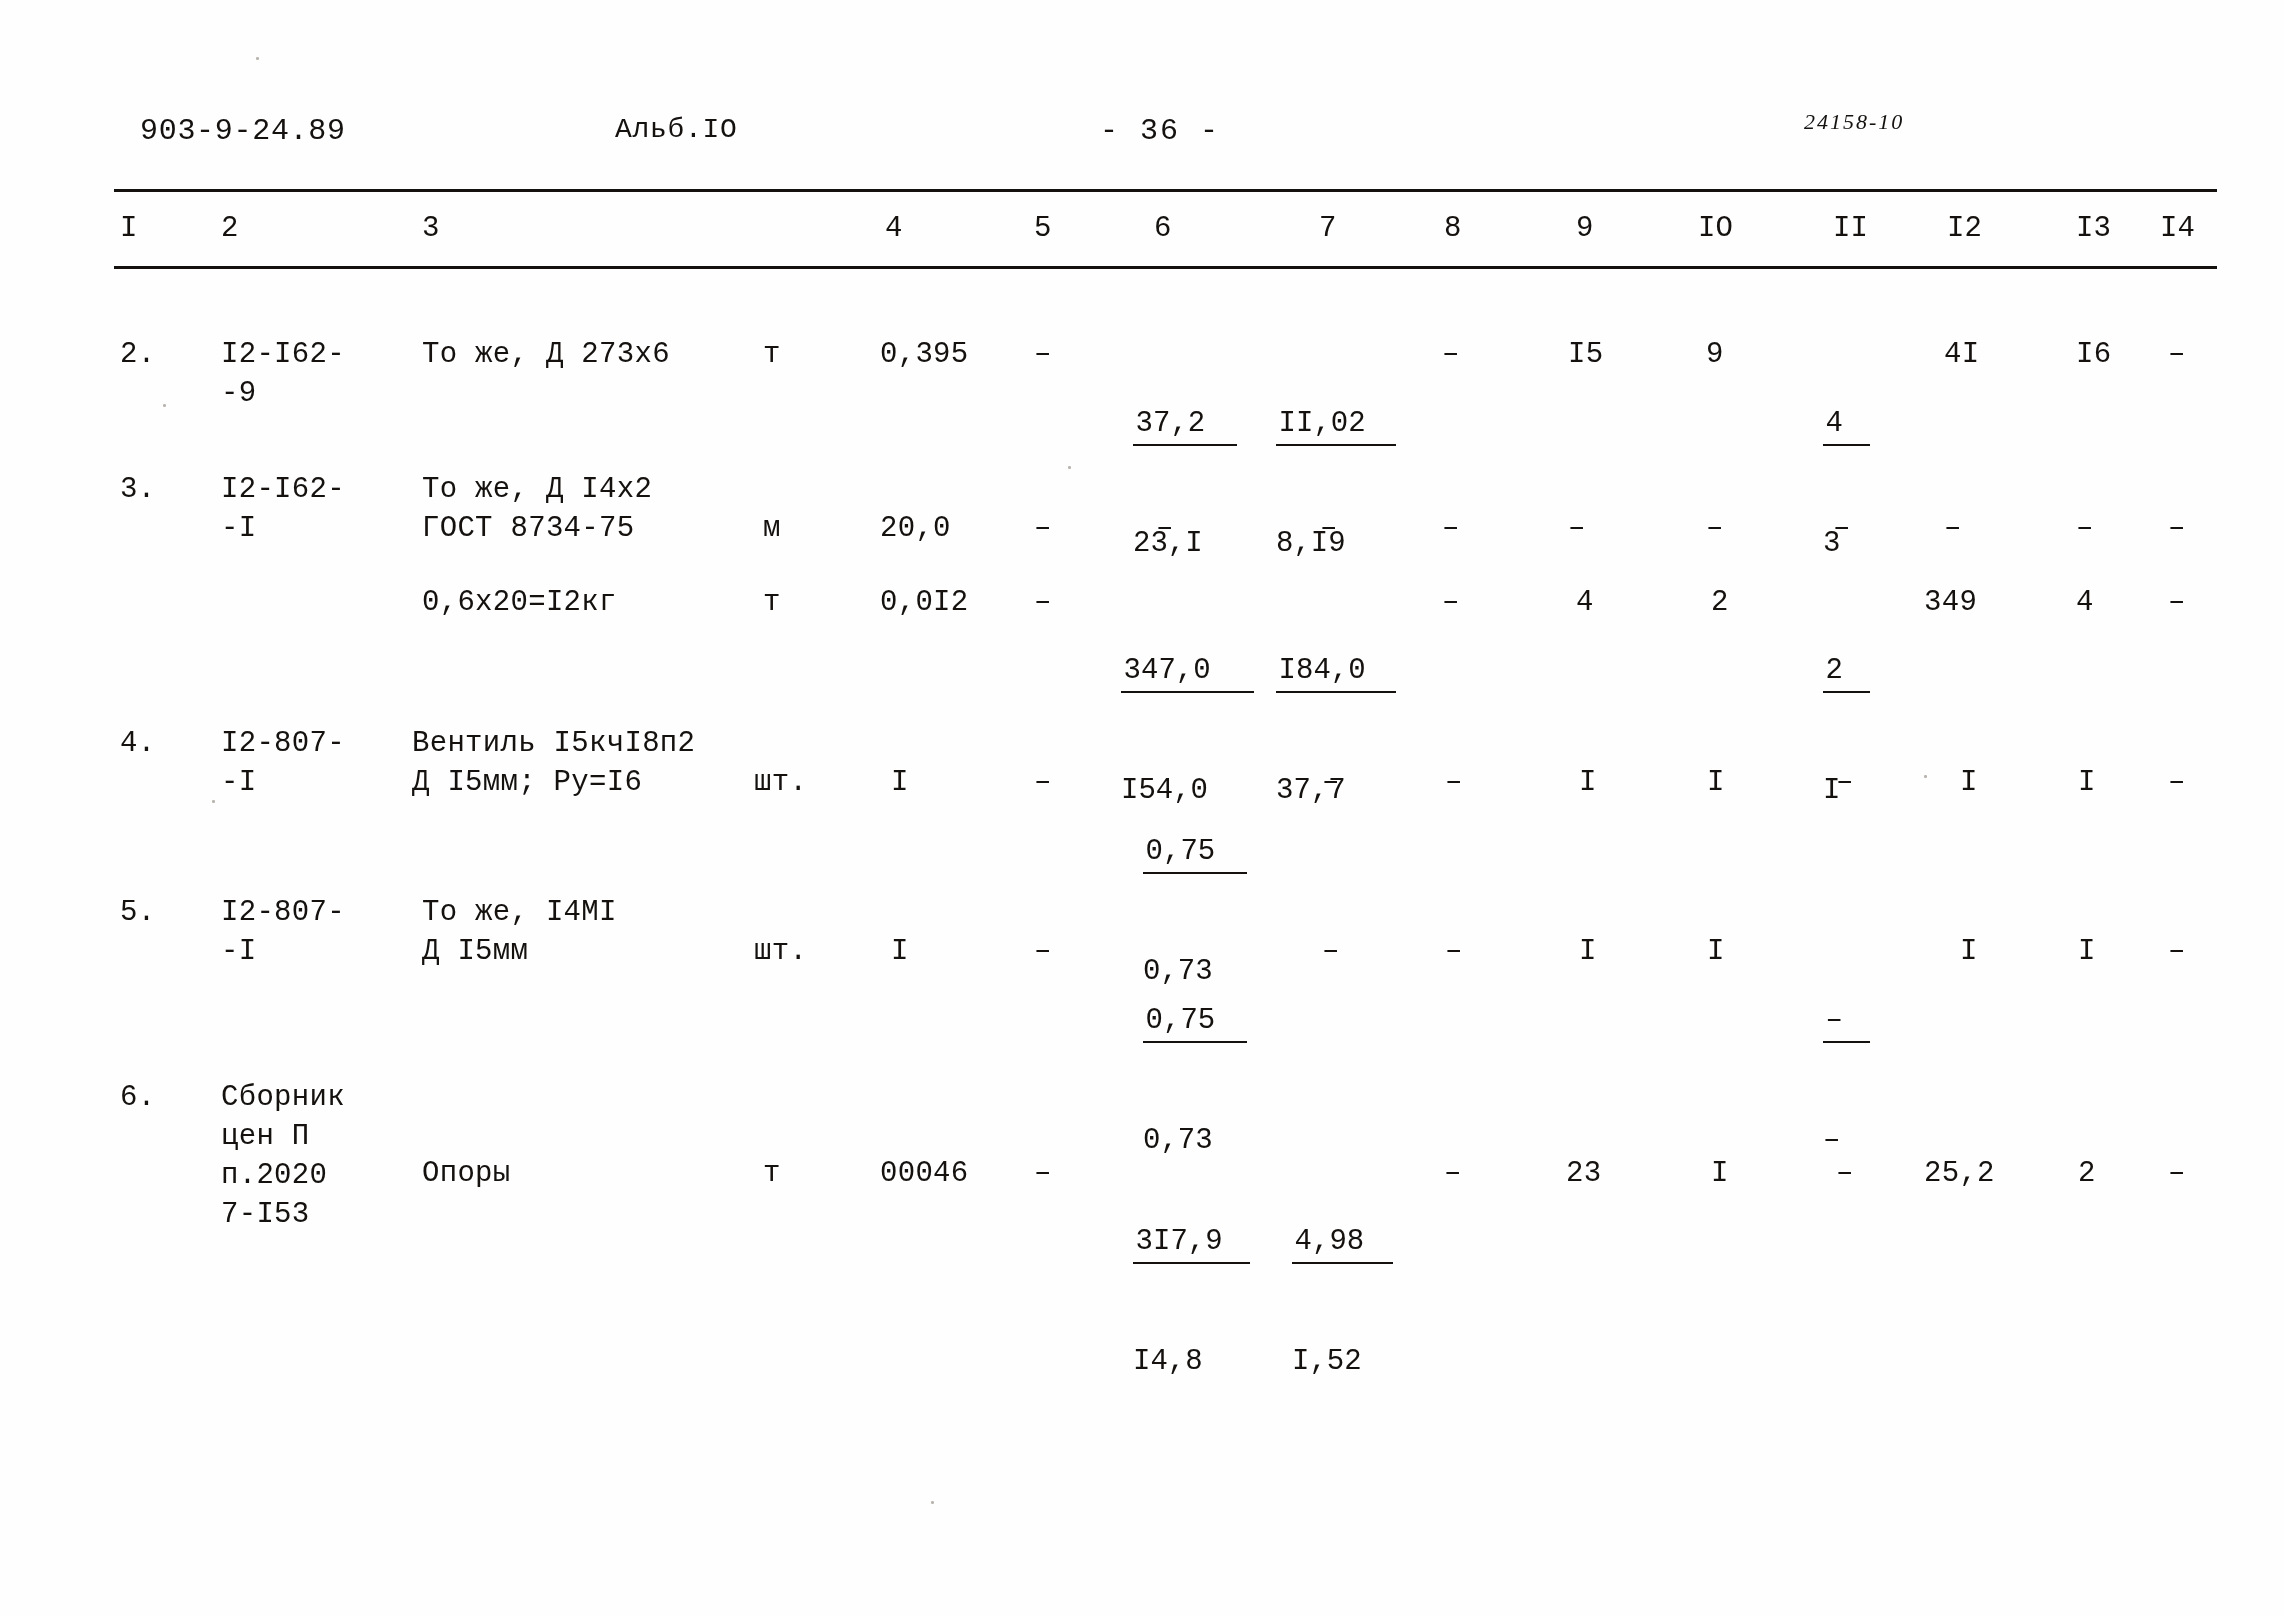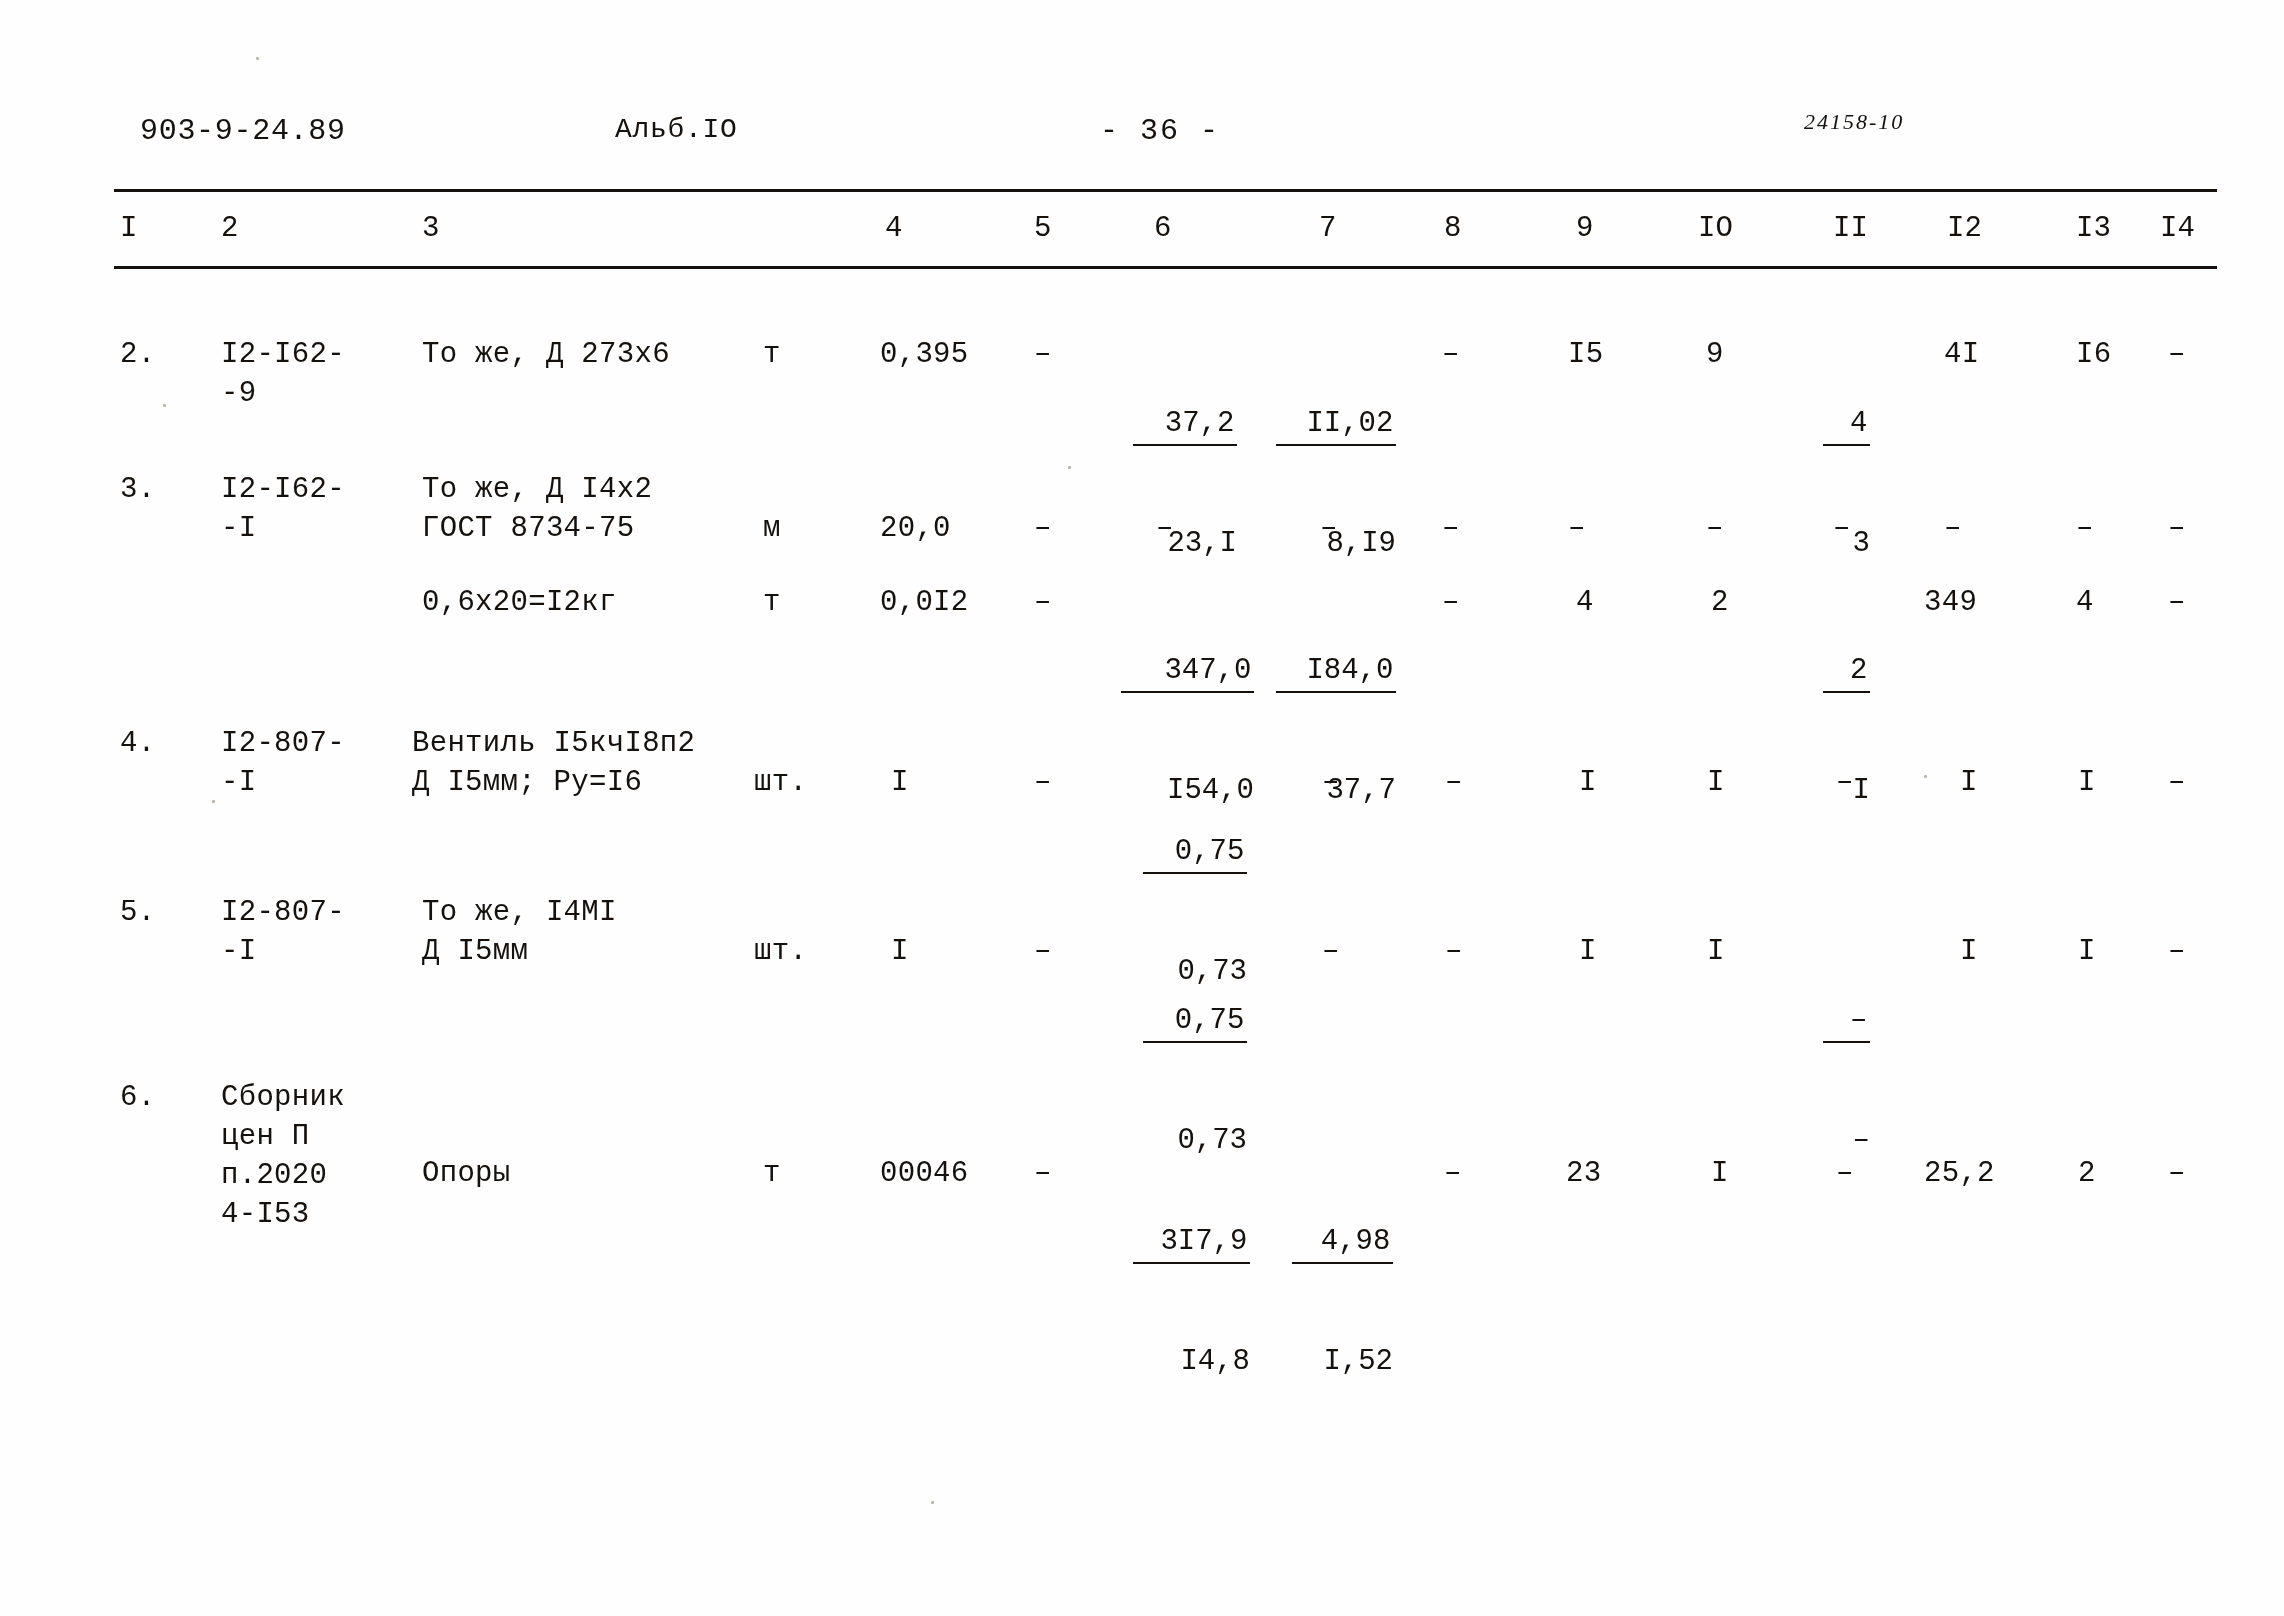--- a/index.html
+++ b/index.html
@@ -93,21 +93,21 @@
     font-size: 29px;
     line-height: 39px;
     white-space: pre;
     letter-spacing: 0.3px;
   }
   
   .frac {
     position: absolute;
     font-size: 29px;
     line-height: 38px;
-    text-align: right;
+    text-align: left;
     white-space: pre;
   }
   .frac .top-v {
     display: block;
     border-bottom: 2.6px solid #14110f;
     padding: 0 2.6px 1.3px 2.6px;
   }
   .frac .bot-v {
     display: block;
     padding-top: 2.6px;
@@ -271,21 +271,21 @@
       <div class="cell" style="left:1960px;top:932px">I</div>
       <div class="cell" style="left:2078px;top:932px">I</div>
       <div class="cell" style="left:2168px;top:932px">–</div>
     </div>
 
     <div>
       <div class="cell" style="left:120px;top:1078px">6.</div>
       <div class="cell" style="left:221px;top:1078px">Сборник
 цен П
 п.2020
-4-I53</div>
+7-I53</div>
       <div class="cell" style="left:422px;top:1154px">Опоры</div>
       <div class="cell" style="left:763px;top:1154px">т</div>
       <div class="cell" style="left:880px;top:1154px">00046</div>
       <div class="cell" style="left:1034px;top:1154px">–</div>
       <div class="frac" style="left:1133px;top:1147px;width:117px">
         <span class="top-v">3I7,9</span>
         <span class="bot-v">I4,8</span>
       </div>
       <div class="frac" style="left:1292px;top:1147px;width:101px">
         <span class="top-v">4,98</span>

